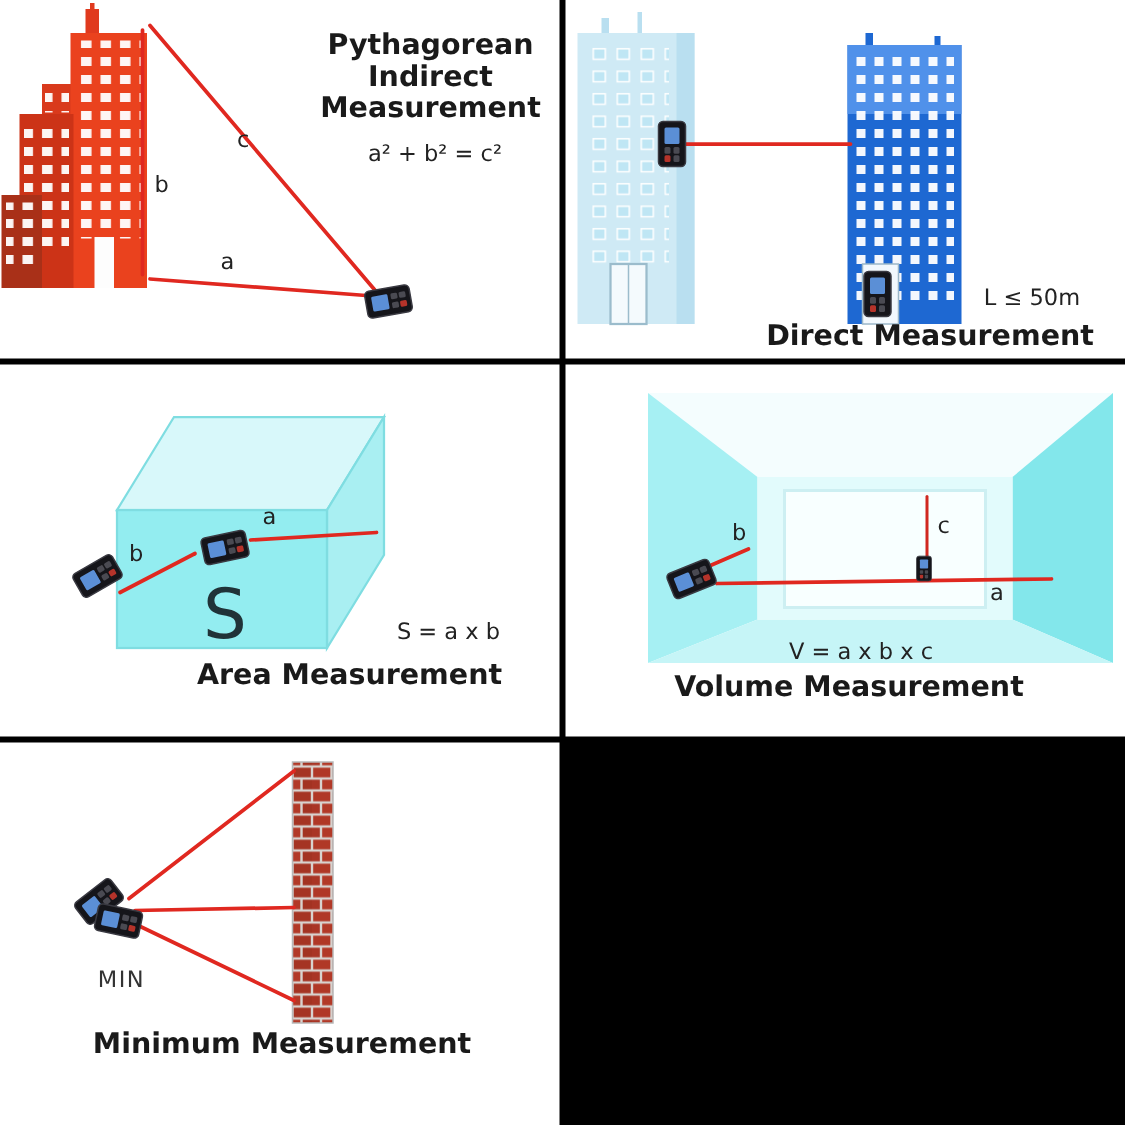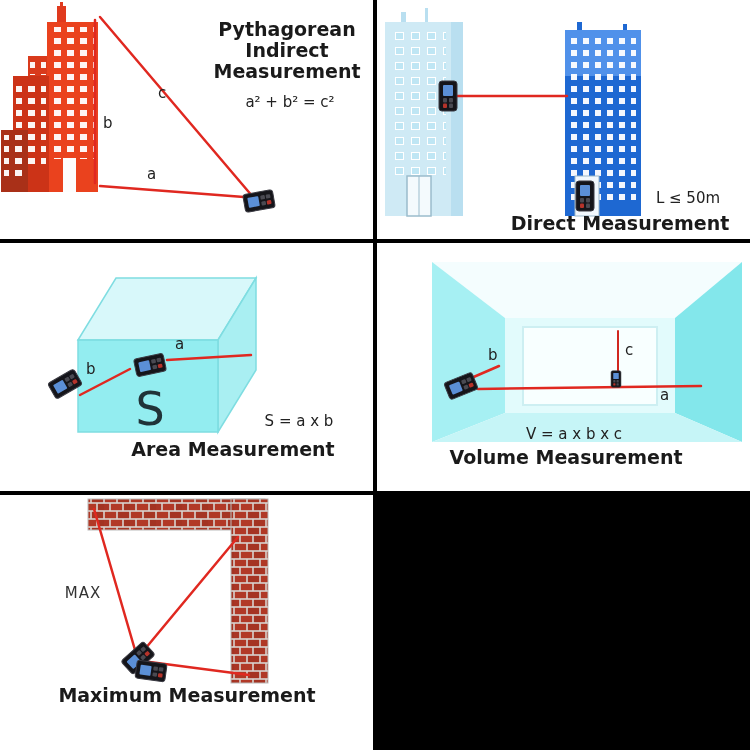--- a/index.html
+++ b/index.html
@@ -153,32 +153,29 @@
       <use href="#device" transform="translate(239,136) rotate(90) scale(0.55)"></use>
       <use href="#device" transform="translate(84,143) rotate(-22)"></use>
       <text class="lbl" x="283" y="157">a</text>
       <text class="lbl" x="111" y="117">b</text>
       <text class="lbl" x="248" y="112">c</text>
       <text class="formula" x="197" y="196" text-anchor="middle">V = a x b x c</text>
       <text class="title" x="189" y="221" text-anchor="middle">Volume Measurement</text>
     </svg>
   </div>
 
-
   <div class="cell">
     <svg class="illus" viewBox="0 0 373 255">
+      <rect x="195" y="13" width="27" height="174" fill="url(#bricks)" stroke="#b8b8b8" stroke-width="1"></rect>
       <g>
-        <rect x="88" y="4" width="177" height="31" fill="url(#bricks)" stroke="#bbbbbb" stroke-width="1"></rect>
-        <rect x="231" y="4" width="37" height="184" fill="url(#bricks)" stroke="#bbbbbb" stroke-width="1"></rect>
+        <line class="laser" x1="86" y1="104" x2="196" y2="19"></line>
+        <line class="laser" x1="90" y1="112" x2="196" y2="110"></line>
+        <line class="laser" x1="88" y1="120" x2="196" y2="172"></line>
       </g>
-      <g>
-        <line class="laser" x1="135" y1="155" x2="94" y2="14"></line>
-        <line class="laser" x1="140" y1="160" x2="238" y2="42"></line>
-        <line class="laser" x1="142" y1="166" x2="249" y2="180"></line>
-      </g>
-      <use href="#device" transform="translate(138,163) rotate(-42)"></use>
-      <use href="#device" transform="translate(151,176) rotate(8)"></use>
-      <text class="mode" x="83" y="103" text-anchor="middle">MAX</text>
-      <text class="title" x="187" y="207" text-anchor="middle">Maximum Measurement</text>
+      <use href="#device" transform="translate(66,106) rotate(-38)"></use>
+      <use href="#device" transform="translate(79,119) rotate(12)"></use>
+      <text class="mode" x="81" y="163" text-anchor="middle">MIN</text>
+      <text class="title" x="188" y="207" text-anchor="middle">Minimum Measurement</text>
     </svg>
   </div>
+
 
 </div>
 
 </body></html>

